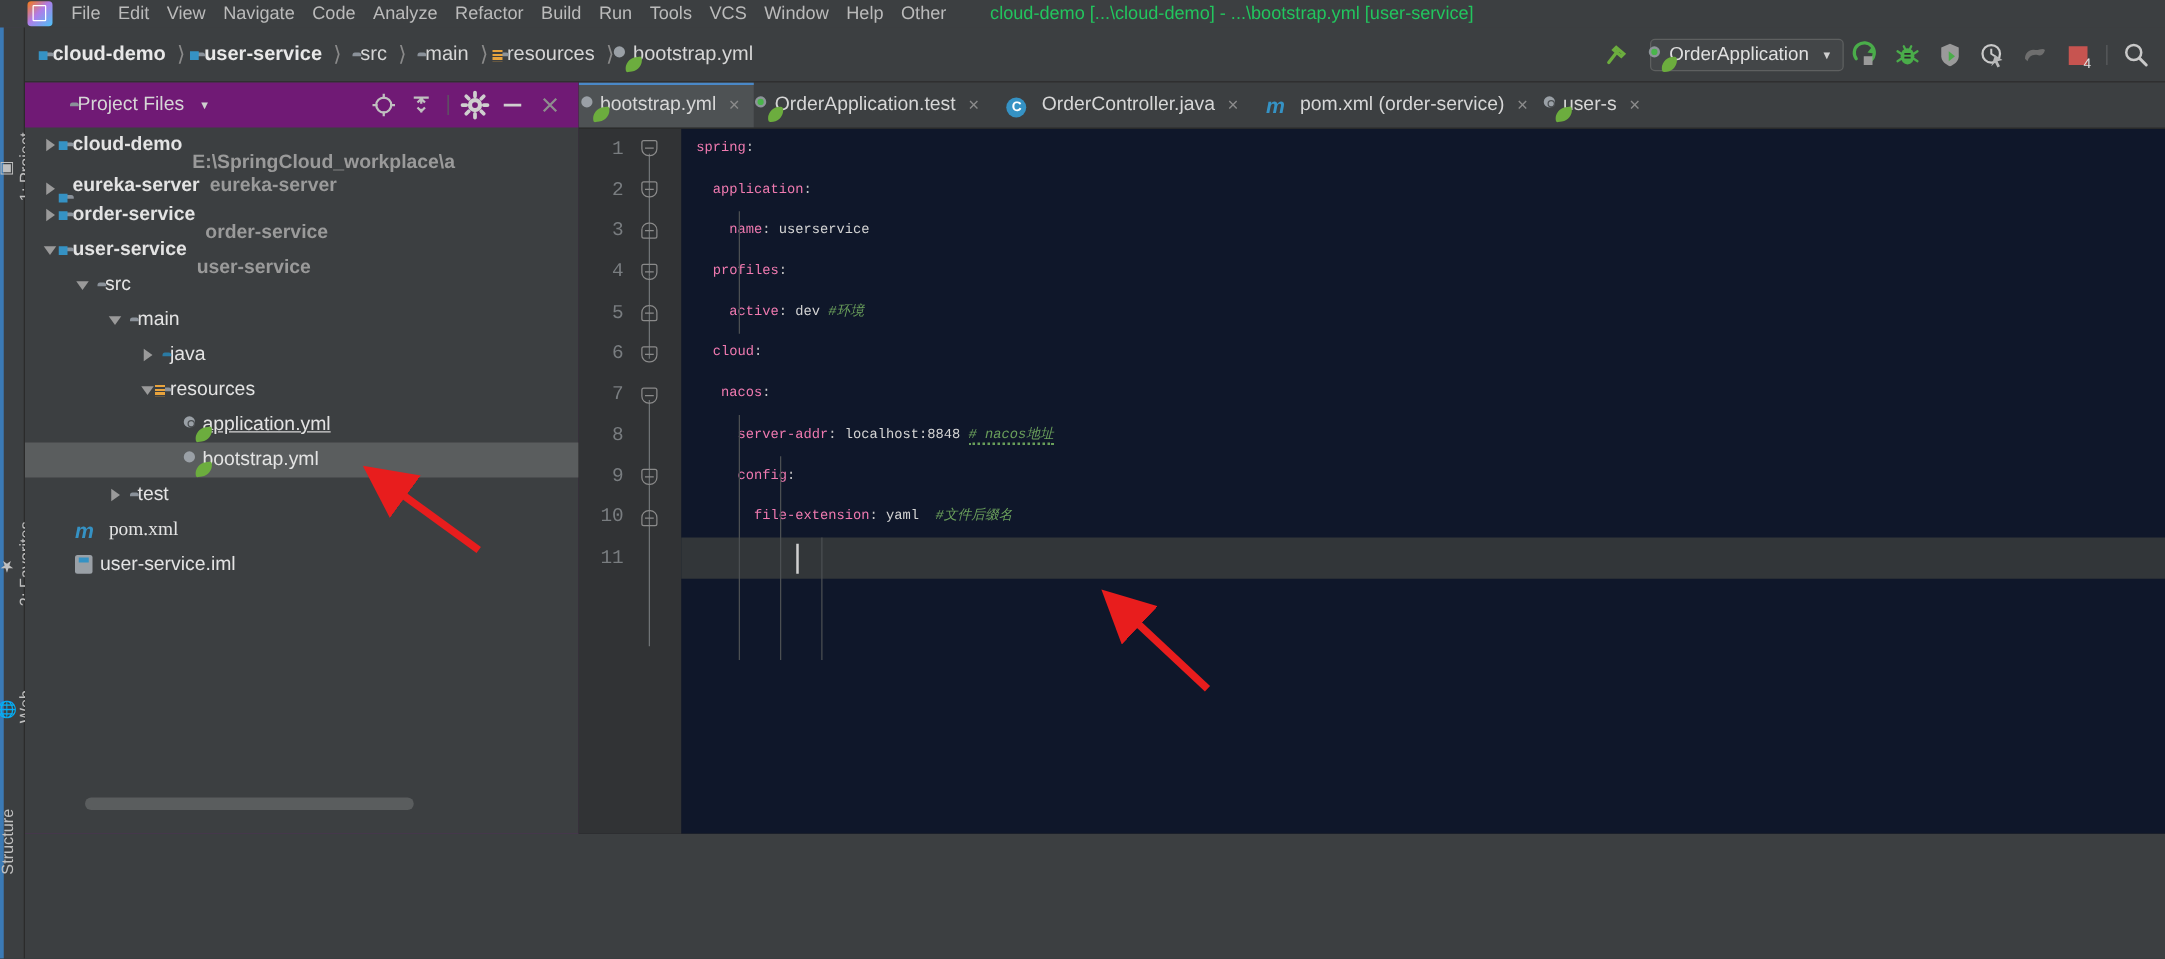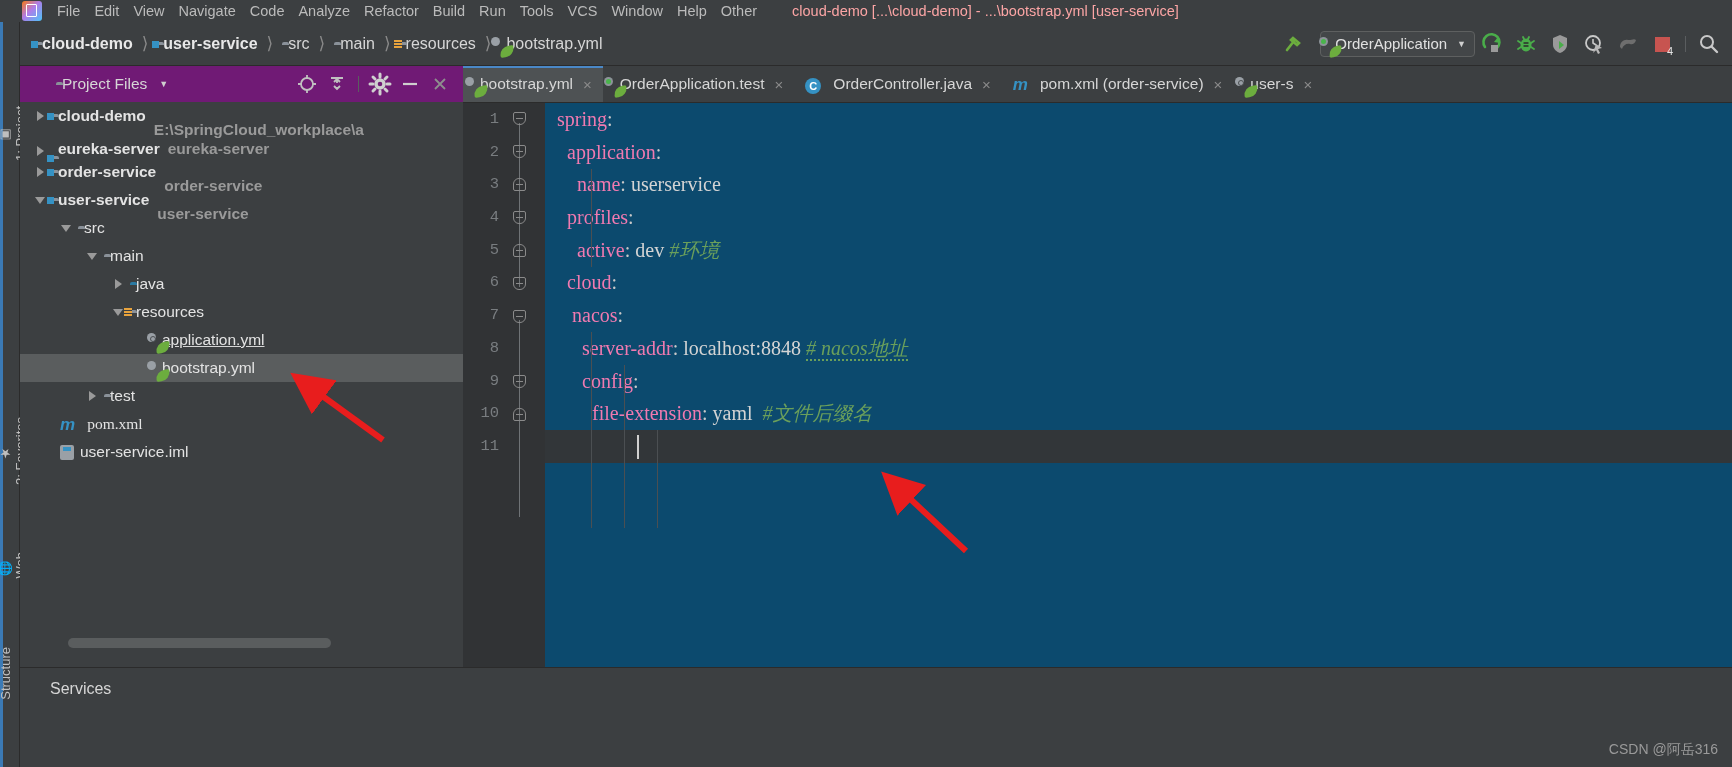--- a/index.html
+++ b/index.html
@@ -32,21 +32,21 @@
   .ij-logo::after {
     content: ""; position: absolute; left: 4px; top: 3px;
     width: 11px; height: 13px; border: 1.5px solid #fff; border-radius: 1px;
     box-sizing: border-box;
   }
   .menu-item {
     color: #bbbbbb; font-size: 14.5px; padding: 12px 7px; line-height: 22px;
     flex: none;
   }
   .win-title {
-    color: #fca5a5; font-size: 14.5px; margin-left: 28px; flex: none;
+    color: #22c55e; font-size: 14.5px; margin-left: 28px; flex: none;
   }
 
   
   .navbar {
     position: absolute; left: 0; top: 22px; width: 1732px; height: 44px;
     background: #3c3f41;
     border-bottom: 1px solid #2b2b2b;
     display: flex; align-items: center;
   }
   .breadcrumb {
@@ -211,22 +211,22 @@
     border:1px solid #8a8a8a; box-sizing:border-box;
   }
   .foldmark.open { border-radius:2px 2px 6px 6px; }
   .foldmark.end  { border-radius:6px 6px 2px 2px; }
   .foldmark::after {
     content:""; position:absolute; left:2px; top:5px; width:7px; height:1px; background:#8a8a8a;
   }
   .foldline { position:absolute; left:10px; width:1px; background:#6f7376; }
 
   .code {
-    position:relative; flex:1; background:#0c4a6e;
-    font-family:Liberation Serif, serif; font-size:20px;
+    position:relative; flex:1; background:#0f172a;
+    font-family:Liberation Mono, monospace; font-size:11px;
   }
   .cline { height:32.7px; line-height:32.7px; white-space:pre; padding-left:12px; }
   .cline.cur { background:#323639; }
   .k { color:#f07ab0; }
   .p { color:#c9c9c9; }
   .v { color:#d4d4d4; }
   .cm { color:#6a9f5b; font-style:italic; }
   .cm.squig { border-bottom: 2px dotted #6a9f5b; }
   .indentguide {
     position:absolute; width:1px; background:#4b4f52;
@@ -600,24 +600,20 @@
         <div class="cline"><span>     </span><span class="k">server-addr</span><span class="p">:</span><span> </span><span class="v">localhost:8848</span><span> </span><span class="cm squig"># nacos地址</span></div>
         <div class="cline"><span>     </span><span class="k">config</span><span class="p">:</span></div>
         <div class="cline"><span>       </span><span class="k">file-extension</span><span class="p">:</span><span> </span><span class="v">yaml</span><span>  </span><span class="cm">#文件后缀名</span></div>
         <div class="cline cur"><span class="v"></span></div>
 
         <div class="caret-bar" style="left:92px; top:332px; height:24px;"></div>
       </div>
     </div>
   </div>
 
-  <div class="bottombar">
-    <span class="services-label">Services</span>
-    <span class="csdn">CSDN @阿岳316</span>
-  </div>
 
   <svg class="arrow-svg" width="1732" height="767">
     <defs>
       <marker id="ah" markerWidth="7" markerHeight="7" refX="5.2" refY="3.5" orient="auto">
         <polygon points="0 0, 7 3.5, 0 7" fill="#e81d1d"></polygon>
       </marker>
     </defs>
     <line x1="383" y1="440" x2="299" y2="379" stroke="#e81d1d" stroke-width="6" marker-end="url(#ah)"></line>
     <line x1="966" y1="551" x2="889" y2="479" stroke="#e81d1d" stroke-width="6" marker-end="url(#ah)"></line>
   </svg>

